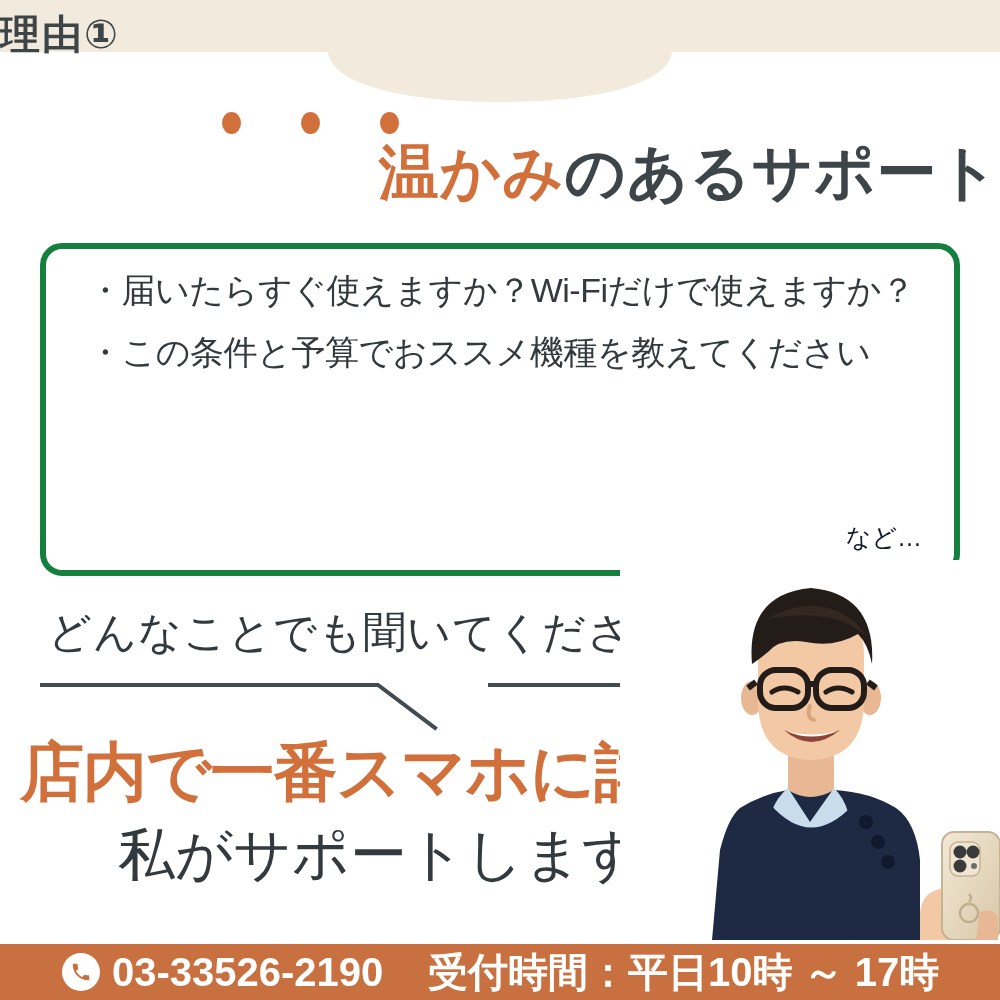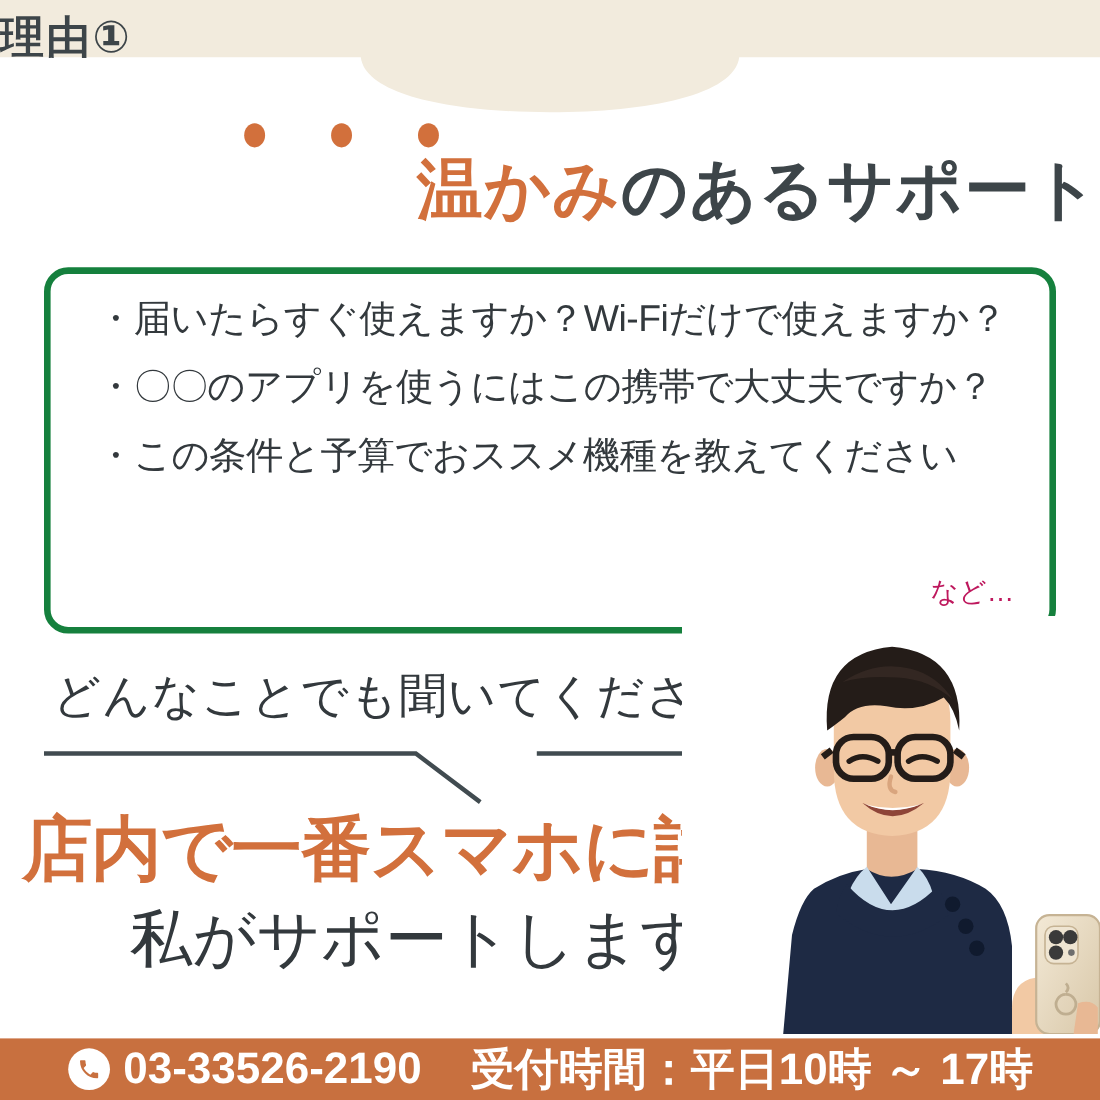--- a/index.html
+++ b/index.html
@@ -69,21 +69,21 @@
     color:#33393D;
     line-height:1.0;
     margin-bottom:28px;
     white-space:nowrap;
     letter-spacing:-0.5px;
   }
   .bullet-item:last-child{ margin-bottom:12px; }
   .nado{
     position:absolute; right:32px; bottom:16px;
     font-size:25px;
-    color:#be185d;
+    color:#0f172a;
     white-space:nowrap;
   }
 
   
   .call-line{
     position:absolute; left:48px; top:604px;
     font-size:43px;
     color:#33393D;
     white-space:nowrap;
     letter-spacing:1px;
@@ -168,21 +168,20 @@
   <span></span>
   <span></span>
   <span></span>
 </div>
 
 <div class="main-title"><span class="hl">温かみ</span><span>のあるサポート</span></div>
 
 <div class="bullet-box">
   <div class="bullet-list">
     <div class="bullet-item">・届いたらすぐ使えますか？Wi-Fiだけで使えますか？</div>
-    <div class="bullet-item">・〇〇のアプリを使うにはこの携帯で大丈夫ですか？</div>
     <div class="bullet-item">・この条件と予算でおススメ機種を教えてください</div>
   </div>
   <div class="nado">など…</div>
 </div>
 
 <div class="call-line">どんなことでも聞いてください！</div>
 <div class="bubble-rule">
   <svg width="640" height="70" viewBox="0 0 640 70" xmlns="http://www.w3.org/2000/svg">
     <path d="M2,20 L338,20 L395,63" stroke="#414B50" stroke-width="4" fill="none" stroke-linecap="square"></path>
     <line x1="450" y1="20" x2="628" y2="20" stroke="#414B50" stroke-width="4" stroke-linecap="square"></line>

